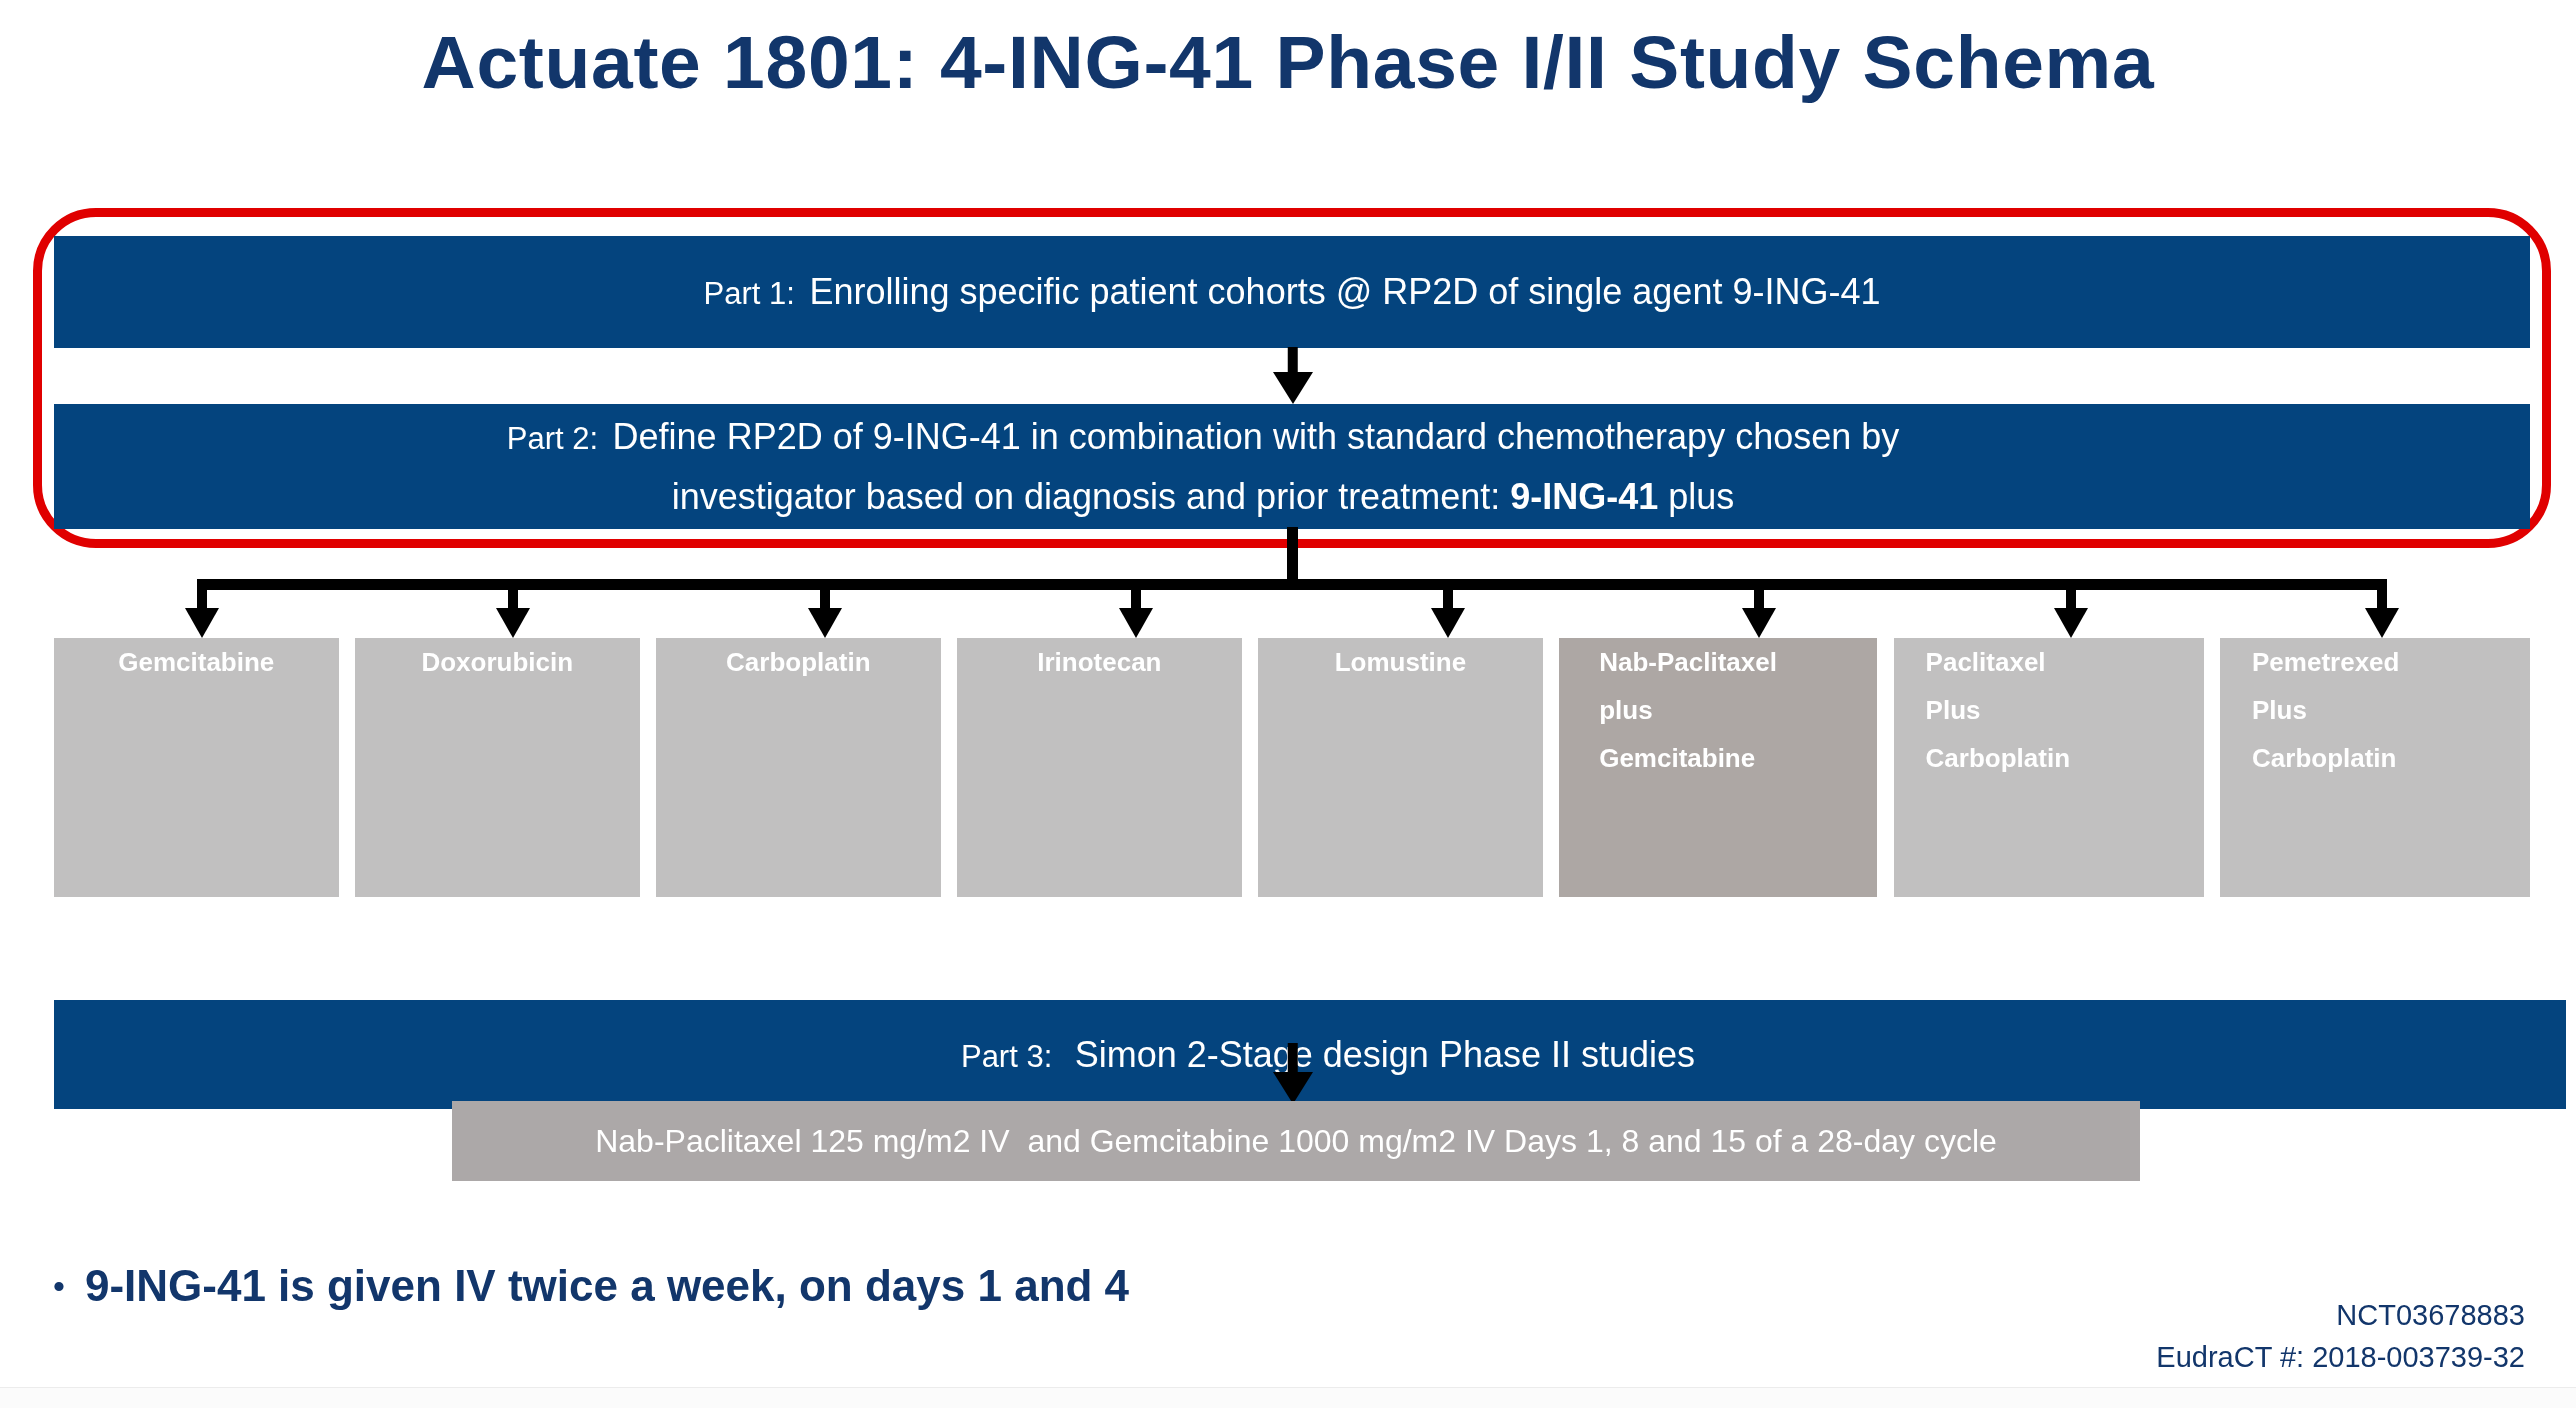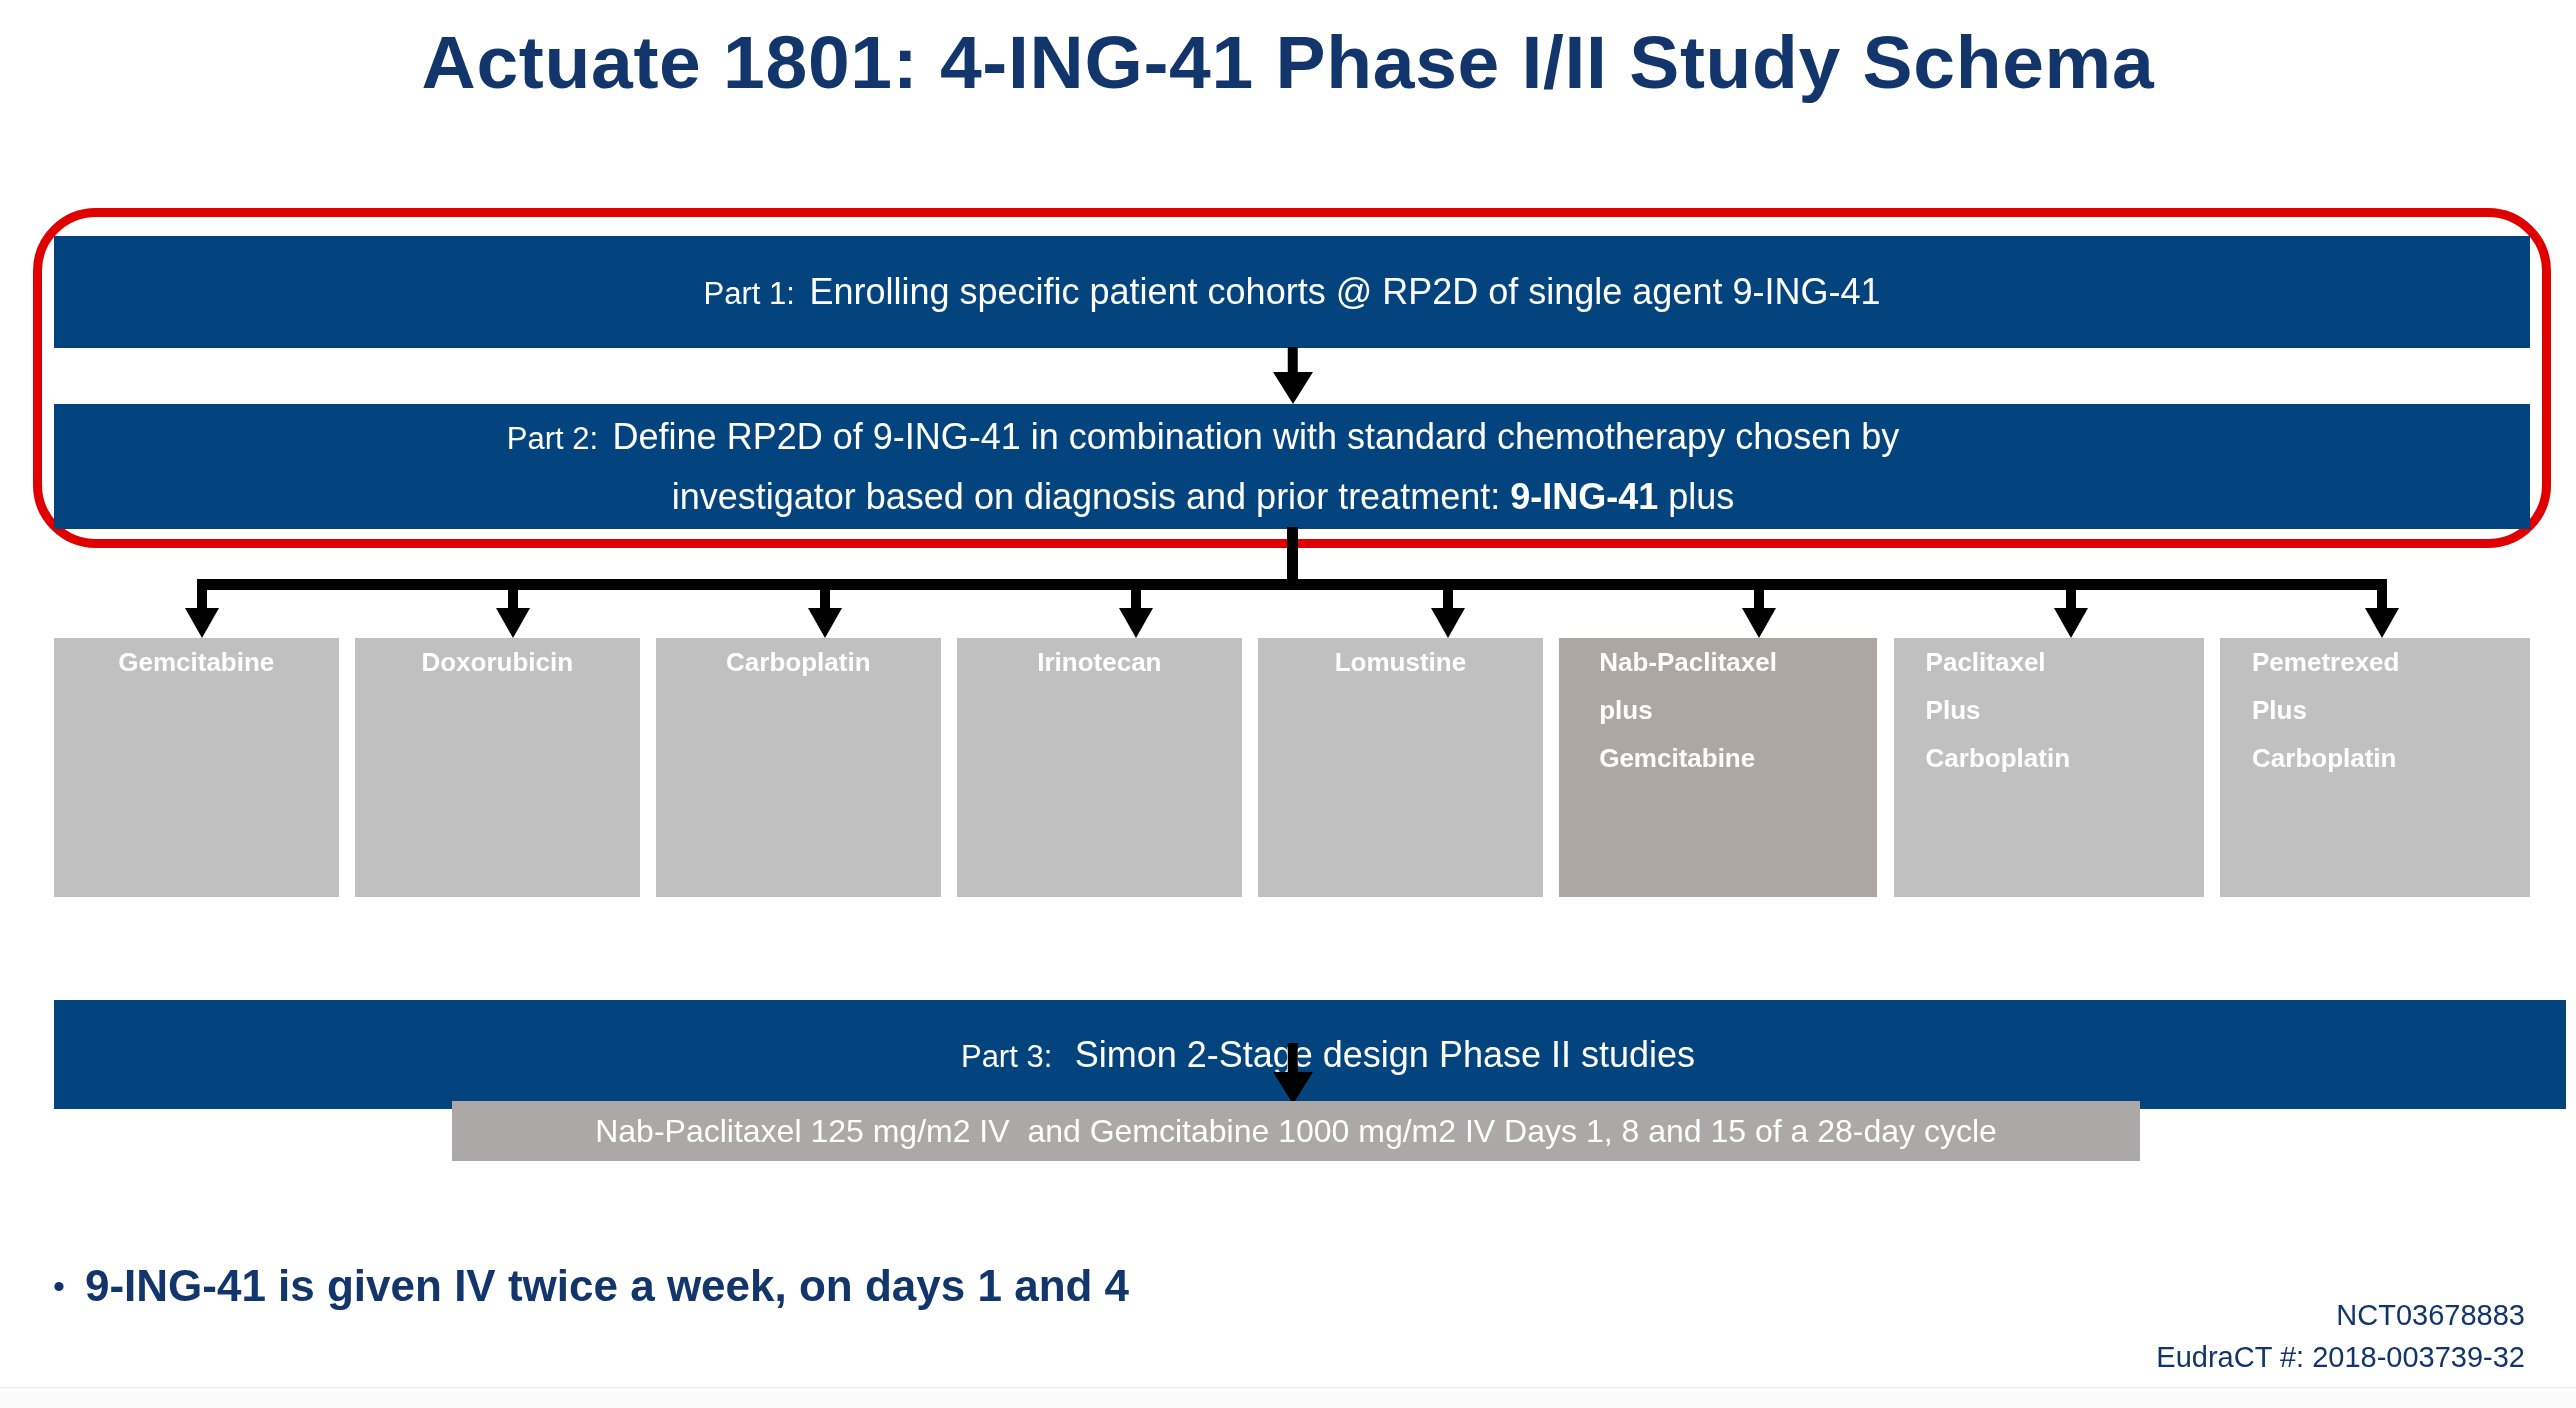--- a/index.html
+++ b/index.html
@@ -132,21 +132,21 @@
   .chemo-box.dark { background: var(--box-dark); padding-left: 40px; }
   .chemo-box.single {
     align-items: center; text-align: center;
     padding-left: 6.6px; padding-bottom: 76px;
   }
 
   
   .regimen-box {
     position: absolute;
     left: 452px; top: 1101px;
-    width: 1688px; height: 60px;
+    width: 1688px; height: 80px;
     background: var(--regimen-gray);
     color: #ffffff;
     font-size: 32px;
     display: flex; align-items: center; justify-content: center;
     white-space: pre-wrap;
   }
 
   
   .bullet-line {
     position: absolute;

